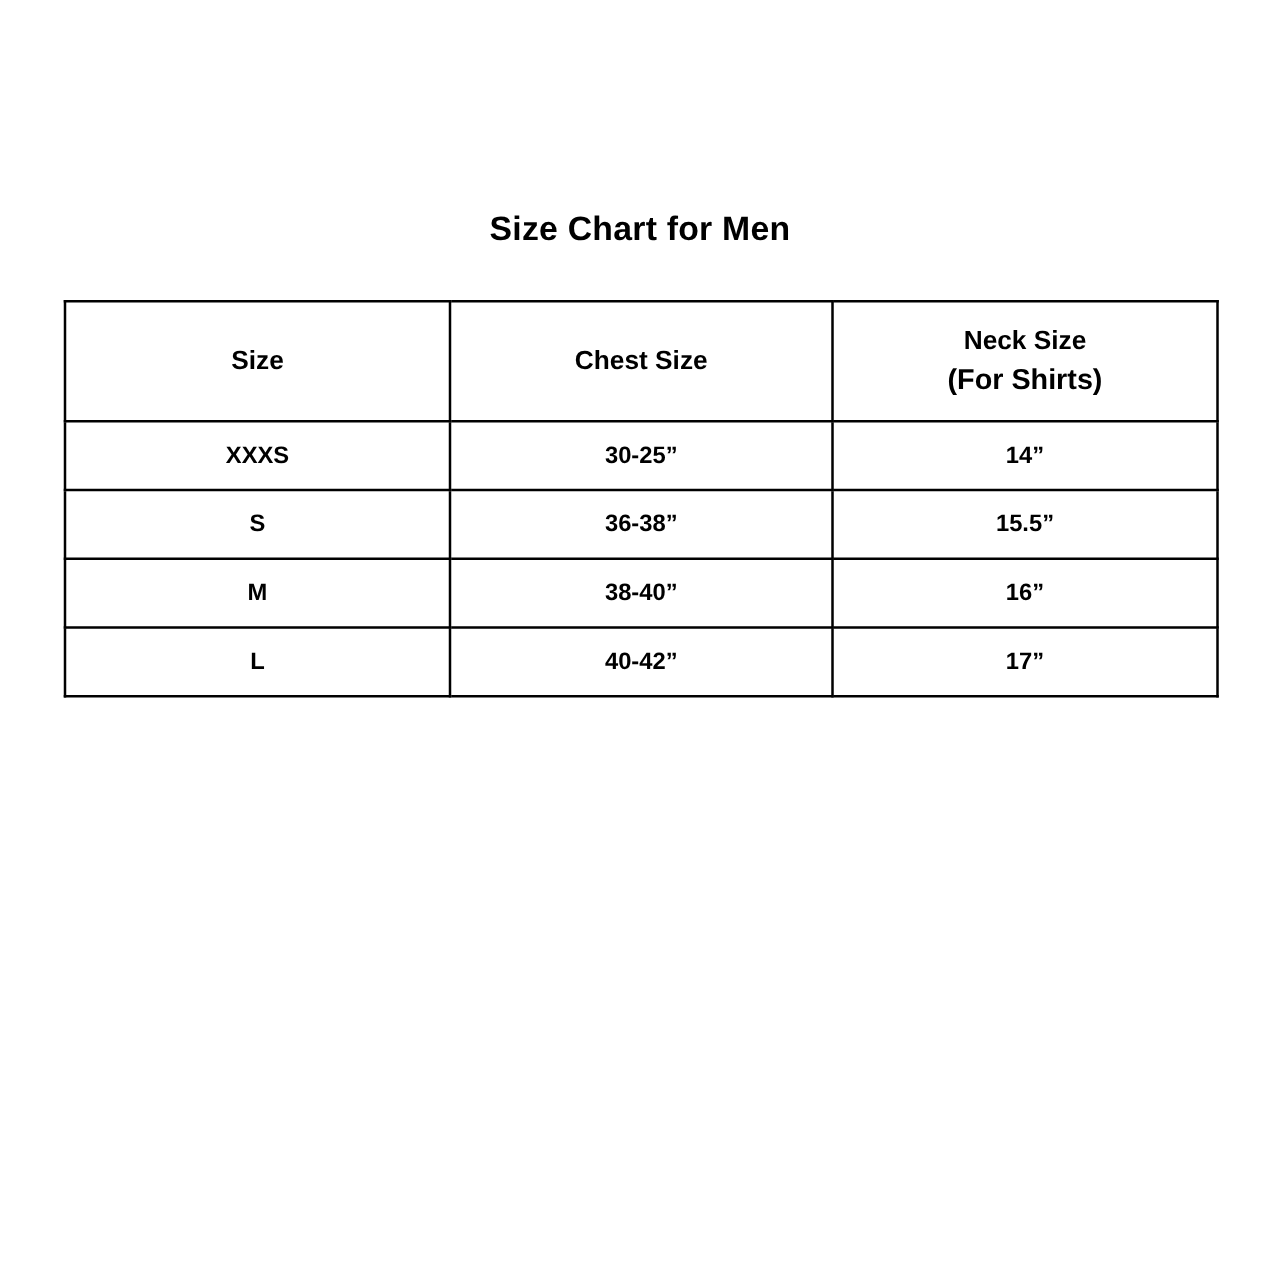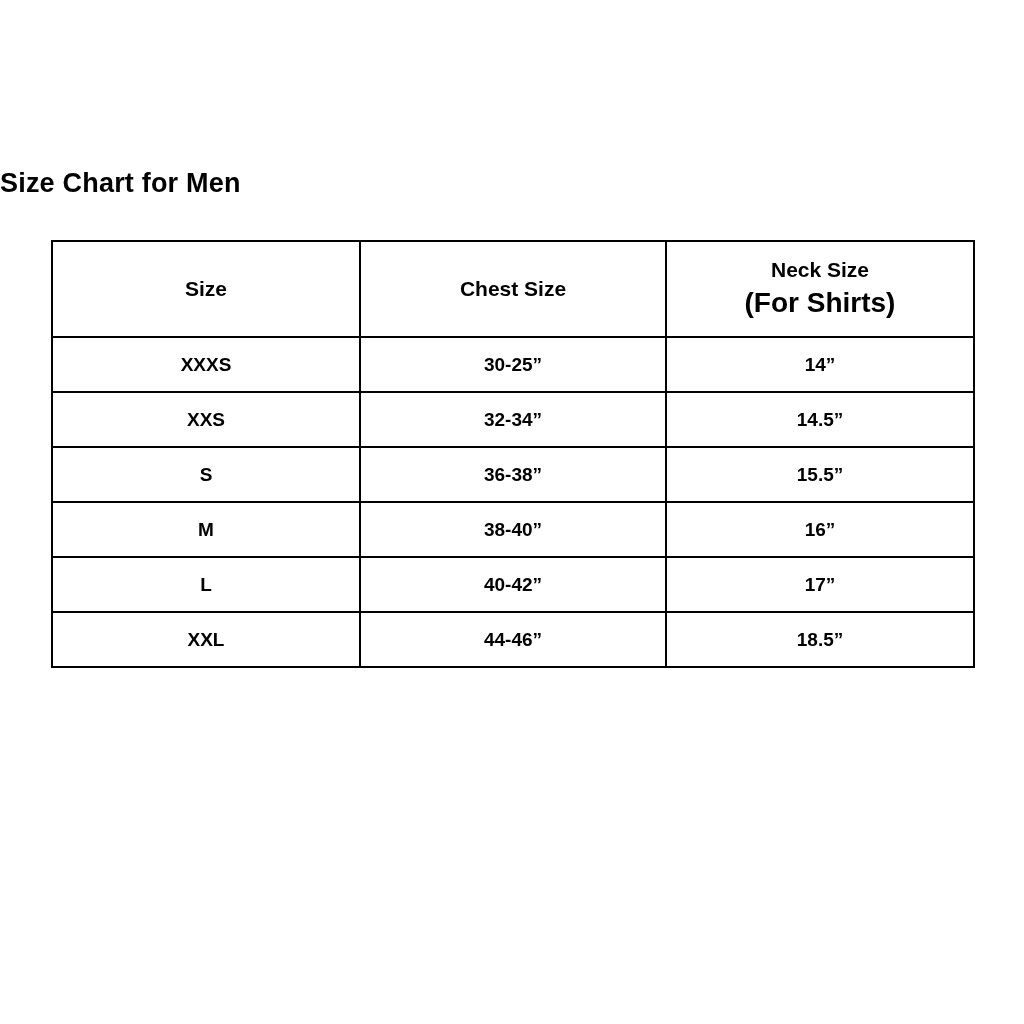--- a/index.html
+++ b/index.html
@@ -18,20 +18,21 @@
     position: relative;
     width: 1024px;
     height: 1024px;
     box-sizing: border-box;
   }
   .chart-title {
     position: absolute;
     top: 168px;
     left: 0;
     width: 1024px;
+    text-align: center;
     font-size: 27px;
     font-weight: bold;
     letter-spacing: 0.2px;
     color: #000000;
   }
   .table-wrap {
     position: absolute;
     top: 240px;
     left: 51px;
     width: 840px;
@@ -53,21 +54,21 @@
     color: #000000;
   }
   table.size-table thead th {
     height: 94px;
     font-size: 21px;
     line-height: 1.35;
     padding: 0 6px;
   }
   table.size-table thead th .sub {
     display: block;
-    font-size: 28px;
+    font-size: 23px;
     font-weight: bold;
   }
   table.size-table tbody td {
     height: 53px;
     font-size: 19px;
     padding: 0 6px;
   }
 </style>
 </head>
 <body>
@@ -97,41 +98,31 @@
           </th>
         </tr>
       </thead>
       <tbody>
         <tr>
           <td>XXXS</td>
           <td>30-25”</td>
           <td>14”</td>
         </tr>
         <tr>
-          <td>XXS</td>
-          <td>32-34”</td>
-          <td>14.5”</td>
-        </tr>
-        <tr>
           <td>S</td>
           <td>36-38”</td>
           <td>15.5”</td>
         </tr>
         <tr>
           <td>M</td>
           <td>38-40”</td>
           <td>16”</td>
         </tr>
         <tr>
           <td>L</td>
           <td>40-42”</td>
           <td>17”</td>
         </tr>
-        <tr>
-          <td>XXL</td>
-          <td>44-46”</td>
-          <td>18.5”</td>
-        </tr>
       </tbody>
     </table>
   </div>
 
 </div>
 
 </body></html>

